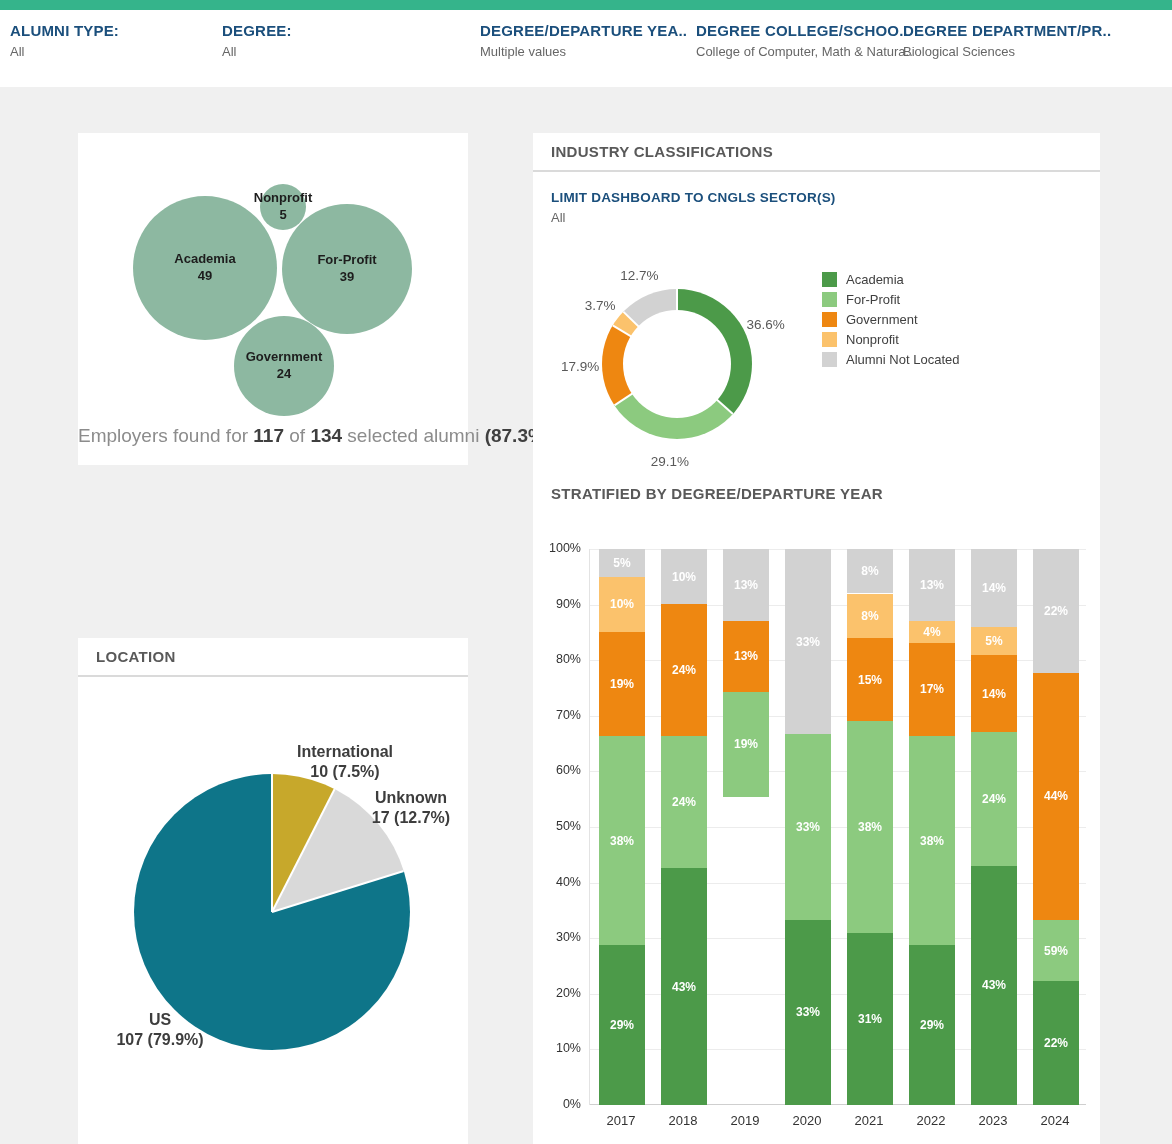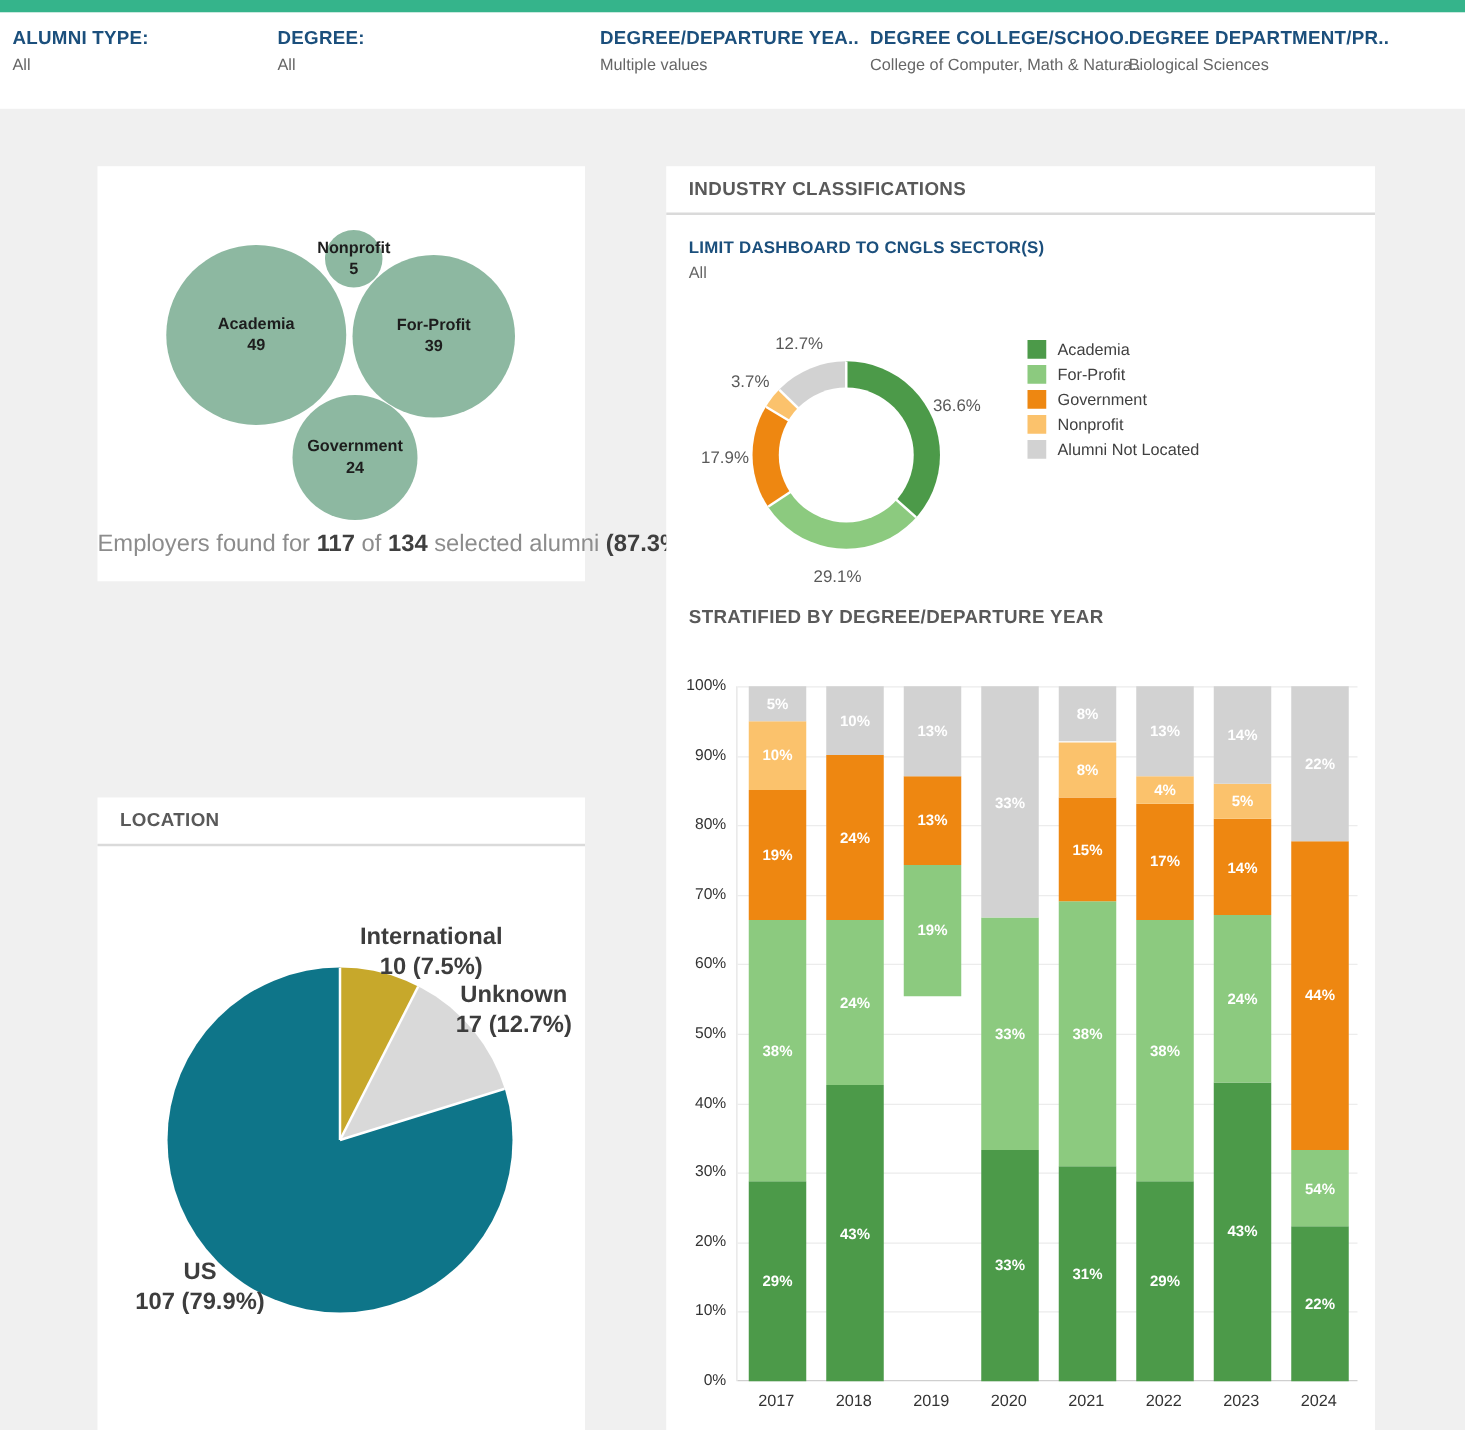--- a/index.html
+++ b/index.html
@@ -15,21 +15,21 @@
   .panel-location{left:78px;top:638px;width:390px;height:506px}
   .panel-class{left:533px;top:133px;width:567px;height:1011px}
   .panel-header{position:absolute;top:0;left:0;right:0;height:39px;border-bottom:2px solid #dadada;line-height:38px;padding-left:18px;font-size:15px;font-weight:bold;color:#595959;letter-spacing:.3px}
   .layer{position:absolute;inset:0}
   .bubble{position:absolute;border-radius:50%;display:flex;align-items:center;justify-content:center}
   .bubble-label{font-size:13px;font-weight:bold;color:#1d1d1d;text-align:center;line-height:1.3;white-space:nowrap}
   .footnote{position:absolute;top:292px;left:0;right:0;text-align:center;font-size:19px;color:#8c8c8c;white-space:nowrap}
   .footnote b{color:#3f3f3f}
   .pie{position:absolute;border-radius:50%;overflow:hidden}
   .pie-sep{position:absolute;width:2px;background:#fff;transform-origin:50% 100%}
-  .pie-annot{position:absolute;transform:translate(-50%,-50%);text-align:center;font-size:19px;font-weight:bold;color:#3d3d3d;line-height:1.25;white-space:nowrap}
+  .pie-annot{position:absolute;transform:translate(-50%,-50%);text-align:center;font-size:16px;font-weight:bold;color:#3d3d3d;line-height:1.25;white-space:nowrap}
   .donut-hole{position:absolute;left:50%;top:50%;width:108px;height:108px;border-radius:50%;background:#fff;transform:translate(-50%,-50%)}
   .donut-label{position:absolute;transform:translate(-50%,-50%);font-size:13.5px;color:#595959;white-space:nowrap}
   .legend{position:absolute;left:289px;top:136px}
   .legend-item{display:flex;align-items:center;height:20px;cursor:default}
   .legend-swatch{width:15px;height:15px;margin-right:9px;flex:none}
   .legend-text{font-size:13px;color:#404040;white-space:nowrap}
   .subfilter-label{position:absolute;left:18px;top:57px;font-size:13.5px;font-weight:bold;color:#1b4f7c;letter-spacing:.2px}
   .subfilter-value{position:absolute;left:18px;top:77px;font-size:13px;color:#666}
   .strat-title{position:absolute;left:18px;top:352px;font-size:15px;font-weight:bold;color:#595959;letter-spacing:.3px}
   .bar-plot{position:absolute;left:56px;top:416px;width:497px;height:556px;border-left:1px solid #e3e3e3}
@@ -260,21 +260,21 @@
         <div class="seg" style="left: 381px; width: 46px; bottom: 450.36px; height: 27.8px; background: rgb(251, 194, 108);">
           <span class="seglabel">5%</span>
         </div>
         <div class="seg" style="left: 381px; width: 46px; bottom: 478.16px; height: 77.84px; background: rgb(210, 210, 210);">
           <span class="seglabel">14%</span>
         </div>
         <div class="seg" style="left: 443px; width: 46px; bottom: 0px; height: 123.556px; background: rgb(76, 154, 73);">
           <span class="seglabel">22%</span>
         </div>
         <div class="seg" style="left: 443px; width: 46px; bottom: 123.556px; height: 61.7778px; background: rgb(140, 202, 127);">
-          <span class="seglabel">54%</span>
+          <span class="seglabel">59%</span>
         </div>
         <div class="seg" style="left: 443px; width: 46px; bottom: 185.333px; height: 247.111px; background: rgb(238, 135, 17);">
           <span class="seglabel">44%</span>
         </div>
         <div class="seg" style="left: 443px; width: 46px; bottom: 432.444px; height: 123.556px; background: rgb(210, 210, 210);">
           <span class="seglabel">22%</span>
         </div>
       </div>
     <div class="x-axis">
         <div class="xtick" style="left: 9px; width: 46px;">2017</div>

